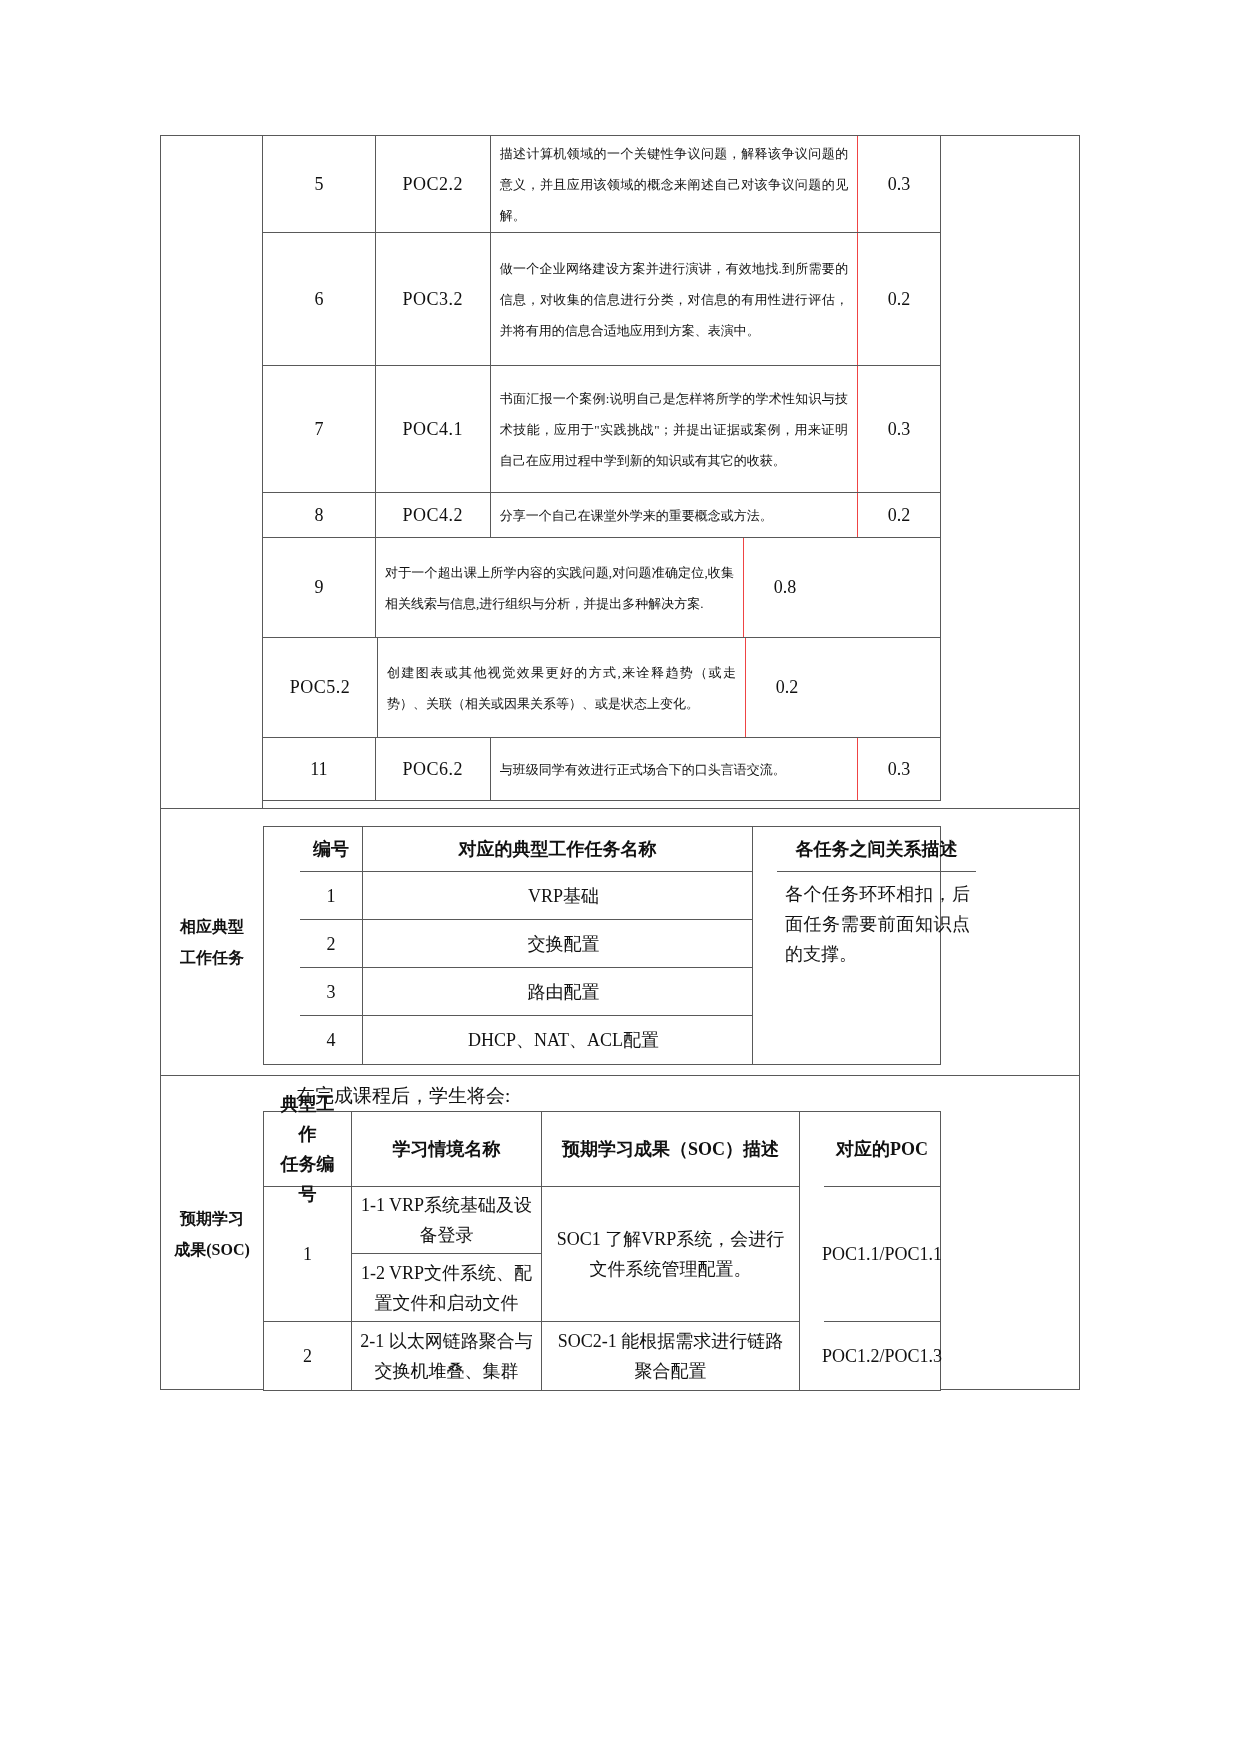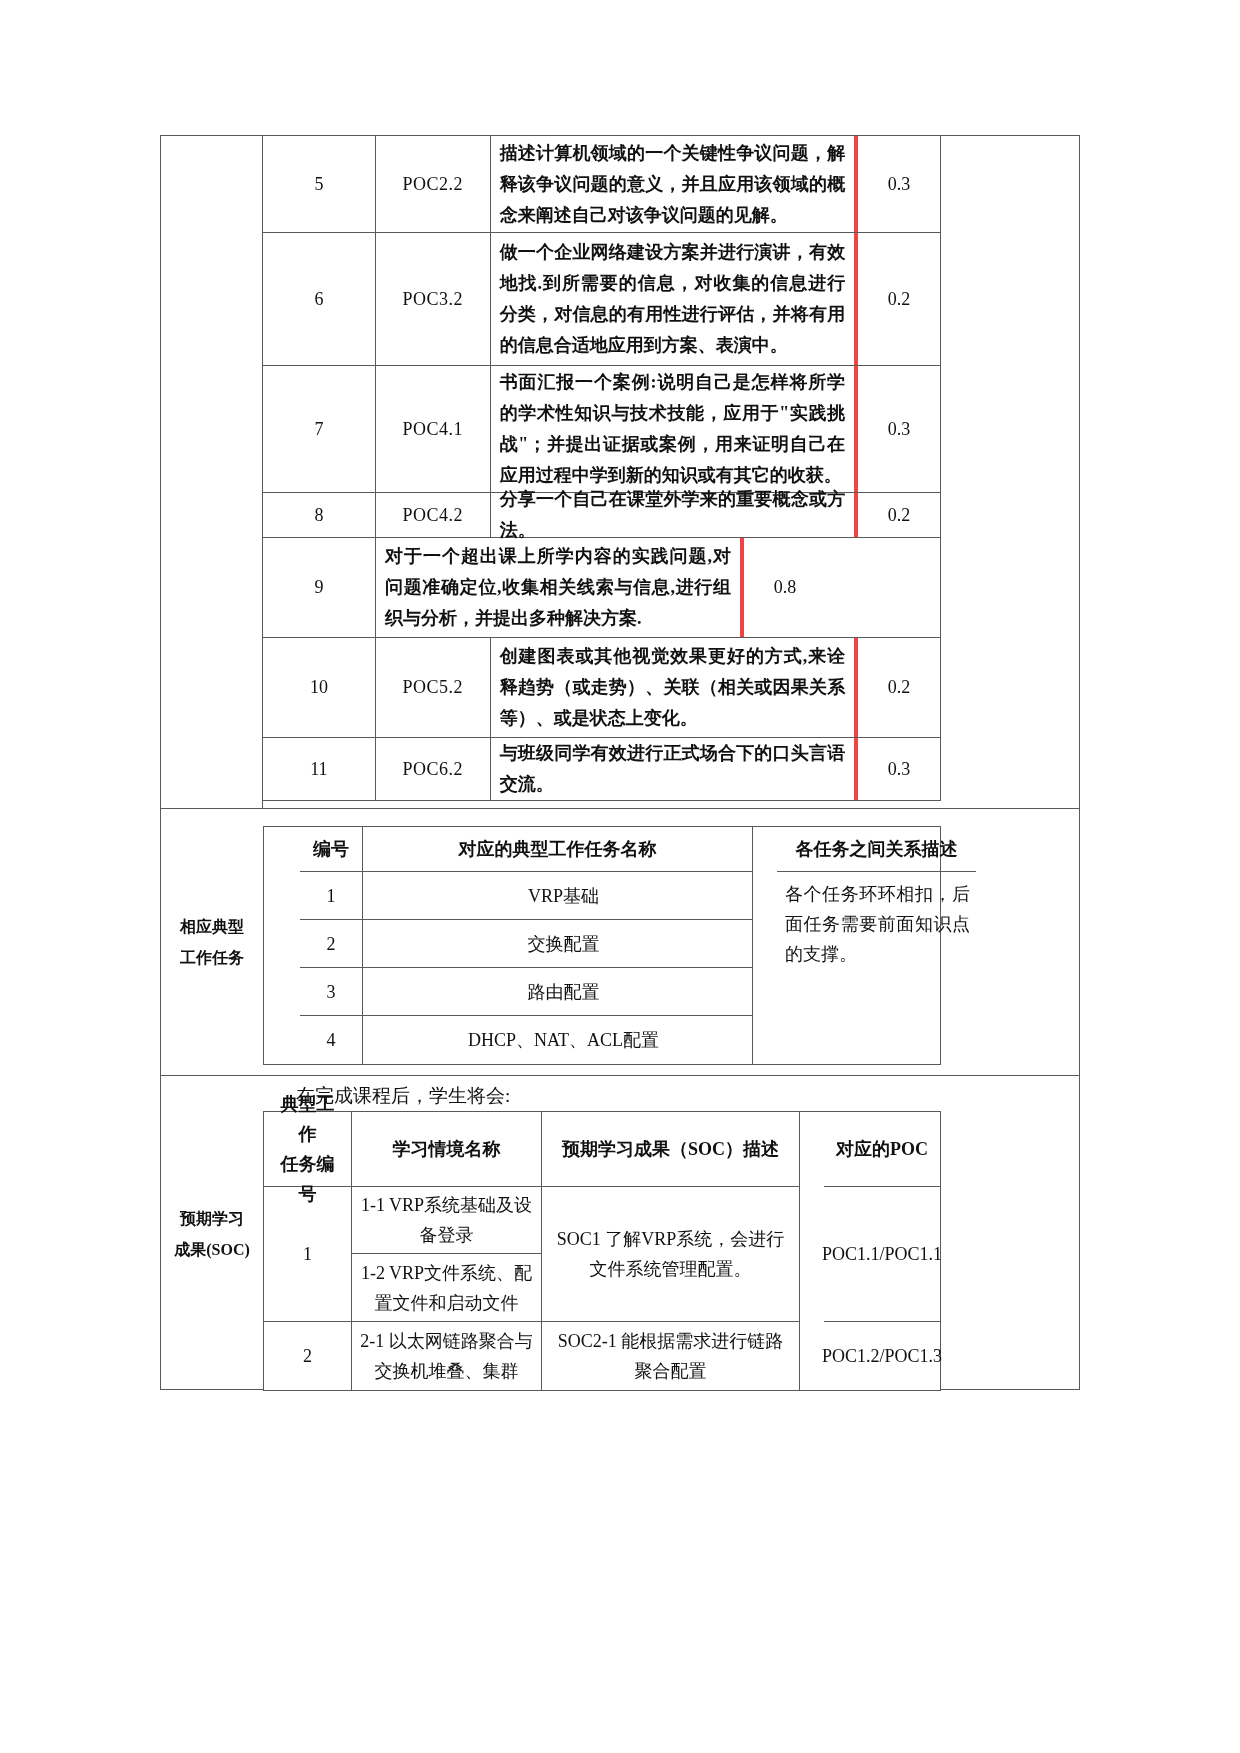--- a/index.html
+++ b/index.html
@@ -28,23 +28,23 @@
 
   .poc-table { flex:none; width:678px; height:665px; border-right:1px solid #595959; }
   .poc-row { display:flex; border-bottom:1px solid #595959; }
   .pr0{height:97px} .pr1{height:133px} .pr2{height:127px} .pr3{height:45px}
   .pr4{height:100px} .pr5{height:100px} .pr6{height:63px}
 
   .cell { display:flex; align-items:center; justify-content:center; font-size:18px; }
   .c-no   { width:113px; border-right:1px solid #595959; }
   .c-code { width:115px; border-right:1px solid #595959; letter-spacing:.5px; }
   .c-desc {
-    width:368px; border-right:4px solid #ef4444;
+    width:368px; border-right:1px solid #ef4444;
     justify-content:flex-start; text-align:justify;
-    padding:4px 9px; font-size:18px; line-height:31px;font-weight:bold;
+    padding:4px 9px; font-size:13px; line-height:31px;
   }
   .c-wt { width:82px; }
 
   
   .side-label {
     position:absolute; left:0; top:0; width:102px; height:100%;
     display:flex; flex-direction:column; align-items:center; justify-content:center;
     font-weight:bold; font-size:16px; line-height:31px; text-align:center;
   }
 
@@ -132,21 +132,20 @@
           <div class="cell c-code">POC4.2</div>
           <div class="cell c-desc">分享一个自己在课堂外学来的重要概念或方法。</div>
           <div class="cell c-wt">0.2</div>
         </div>
         <div class="poc-row pr4">
           <div class="cell c-no">9</div>
           <div class="cell c-desc">对于一个超出课上所学内容的实践问题,对问题准确定位,收集相关线索与信息,进行组织与分析，并提出多种解决方案.</div>
           <div class="cell c-wt">0.8</div>
         </div>
         <div class="poc-row pr5">
-          <div class="cell c-no">10</div>
           <div class="cell c-code">POC5.2</div>
           <div class="cell c-desc">创建图表或其他视觉效果更好的方式,来诠释趋势（或走势）、关联（相关或因果关系等）、或是状态上变化。</div>
           <div class="cell c-wt">0.2</div>
         </div>
         <div class="poc-row pr6">
           <div class="cell c-no">11</div>
           <div class="cell c-code">POC6.2</div>
           <div class="cell c-desc">与班级同学有效进行正式场合下的口头言语交流。</div>
           <div class="cell c-wt">0.3</div>
         </div>

